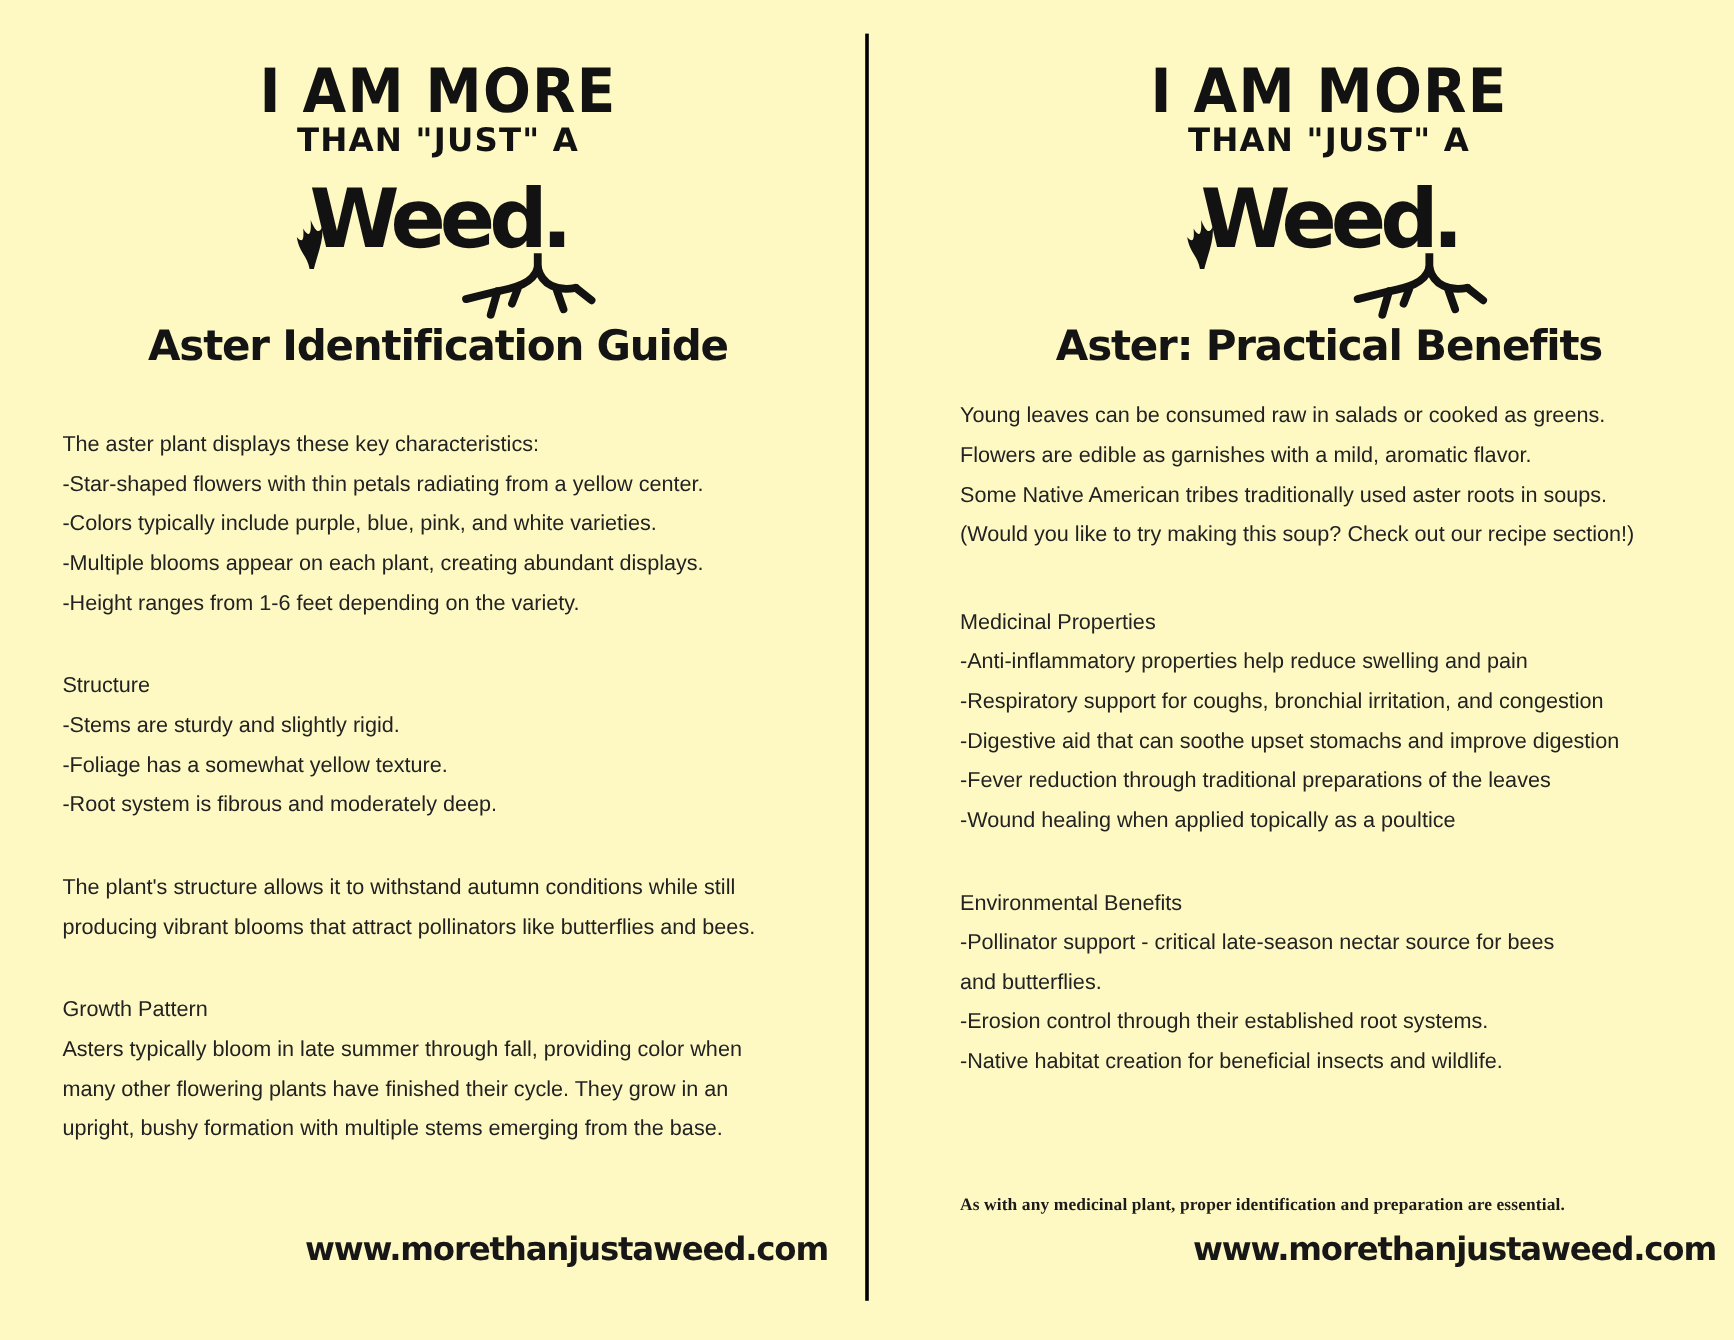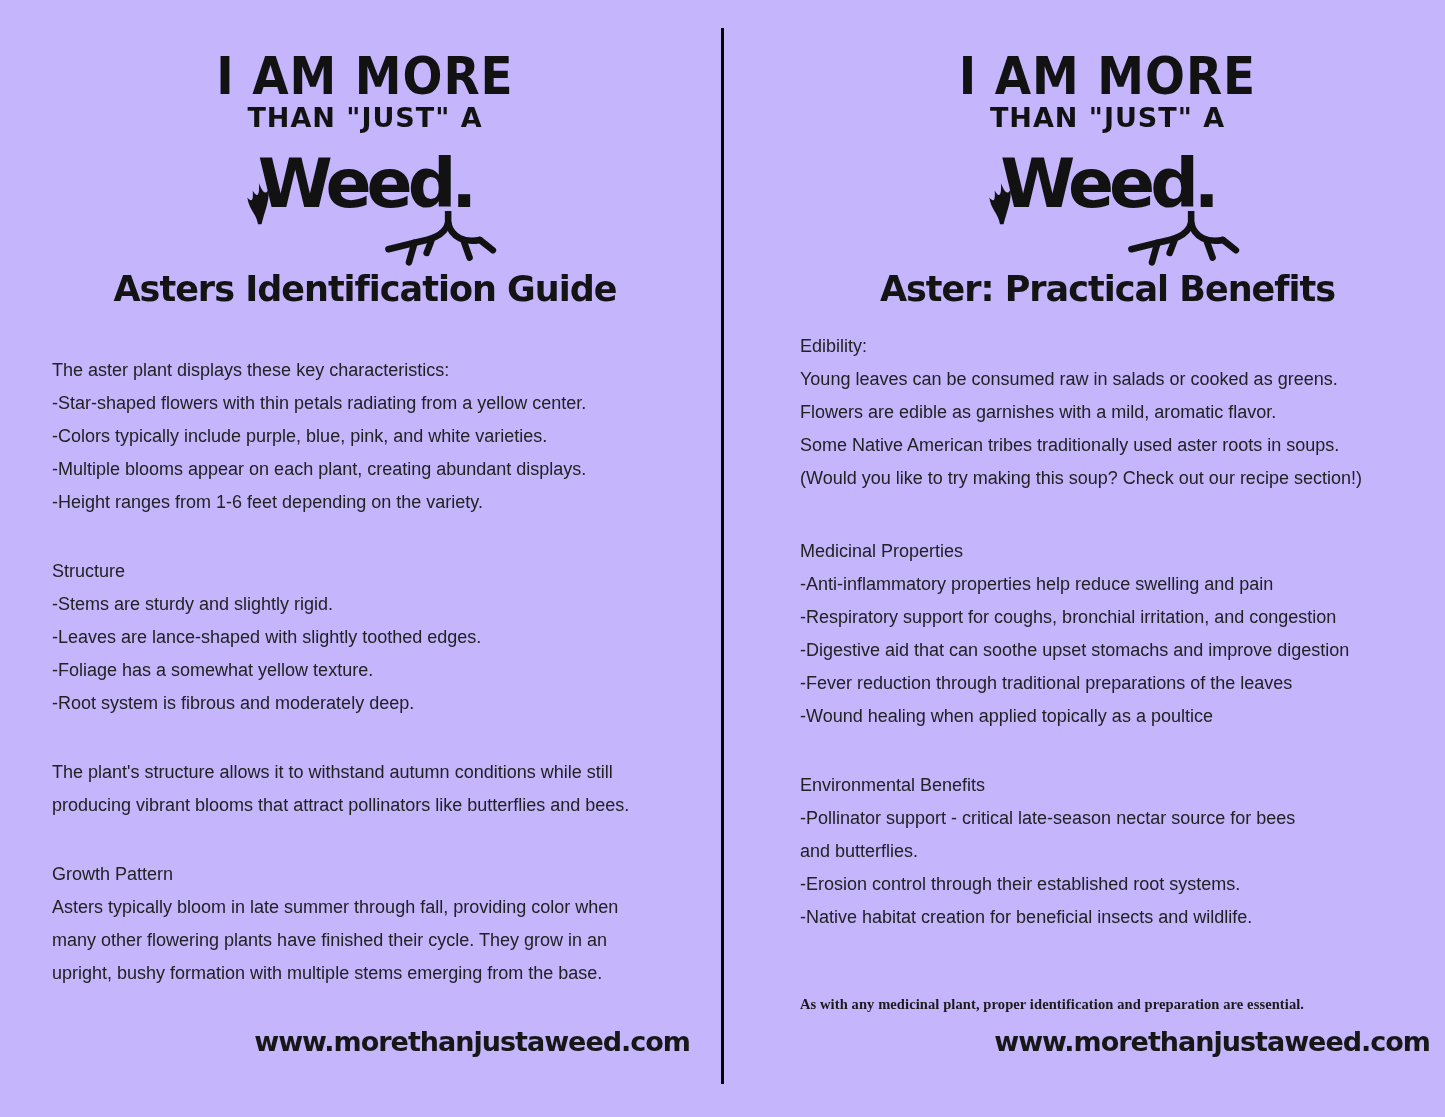--- a/index.html
+++ b/index.html
@@ -1,19 +1,19 @@
 <!DOCTYPE html>
 <html><head>
 <meta charset="utf-8">
 <style>
   html,body{margin:0;padding:0;background:#ffffff;}
   .page{
     position:relative;
     width:1445px;height:1117px;
-    background:#c4b5fd;
+    background:#fef9c3;
     font-family:"Liberation Sans",sans-serif;
     color:#1e1e1e;
     overflow:hidden;
   }
   .divider{
     position:absolute;left:721px;top:28px;width:3px;height:1056px;
     background:#000;
   }
   .panel{position:absolute;top:40px;height:1037px;}
   .panel.left{left:40px;width:650px;}
@@ -86,34 +86,33 @@
           <path d="M78 13 C74 27 58 31 42 34 L14 41"></path>
           <path d="M42 34 L36 55"></path>
           <path d="M60 32 L55 45"></path>
           <path d="M78 13 C82 29 96 34 112 31"></path>
           <path d="M95 33 L101 50"></path>
           <path d="M112 31 L126 42"></path>
         </svg>
       </div>
     </header>
 
-    <h1 class="panel-title">Asters Identification Guide</h1>
+    <h1 class="panel-title">Aster Identification Guide</h1>
 
     <div class="body">
       <div class="section">
         <div class="t-line">The aster plant displays these key characteristics:</div>
         <div class="t-line">-Star-shaped flowers with thin petals radiating from a yellow center.</div>
         <div class="t-line">-Colors typically include purple, blue, pink, and white varieties.</div>
         <div class="t-line">-Multiple blooms appear on each plant, creating abundant displays.</div>
         <div class="t-line">-Height ranges from 1-6 feet depending on the variety.</div>
       </div>
       <div class="section">
         <div class="t-line">Structure</div>
         <div class="t-line">-Stems are sturdy and slightly rigid.</div>
-        <div class="t-line">-Leaves are lance-shaped with slightly toothed edges.</div>
         <div class="t-line">-Foliage has a somewhat yellow texture.</div>
         <div class="t-line">-Root system is fibrous and moderately deep.</div>
       </div>
       <div class="section">
         <div class="t-line">The plant's structure allows it to withstand autumn conditions while still</div>
         <div class="t-line">producing vibrant blooms that attract pollinators like butterflies and bees.</div>
       </div>
       <div class="section">
         <div class="t-line">Growth Pattern</div>
         <div class="t-line">Asters typically bloom in late summer through fall, providing color when</div>
@@ -143,21 +142,20 @@
           <path d="M95 33 L101 50"></path>
           <path d="M112 31 L126 42"></path>
         </svg>
       </div>
     </header>
 
     <h1 class="panel-title">Aster: Practical Benefits</h1>
 
     <div class="body">
       <div class="section">
-        <div class="t-line">Edibility:</div>
         <div class="t-line">Young leaves can be consumed raw in salads or cooked as greens.</div>
         <div class="t-line">Flowers are edible as garnishes with a mild, aromatic flavor.</div>
         <div class="t-line">Some Native American tribes traditionally used aster roots in soups.</div>
         <div class="t-line">(Would you like to try making this soup? Check out our recipe section!)</div>
       </div>
       <div class="section gap-lg">
         <div class="t-line">Medicinal Properties</div>
         <div class="t-line">-Anti-inflammatory properties help reduce swelling and pain</div>
         <div class="t-line">-Respiratory support for coughs, bronchial irritation, and congestion</div>
         <div class="t-line">-Digestive aid that can soothe upset stomachs and improve digestion</div>

